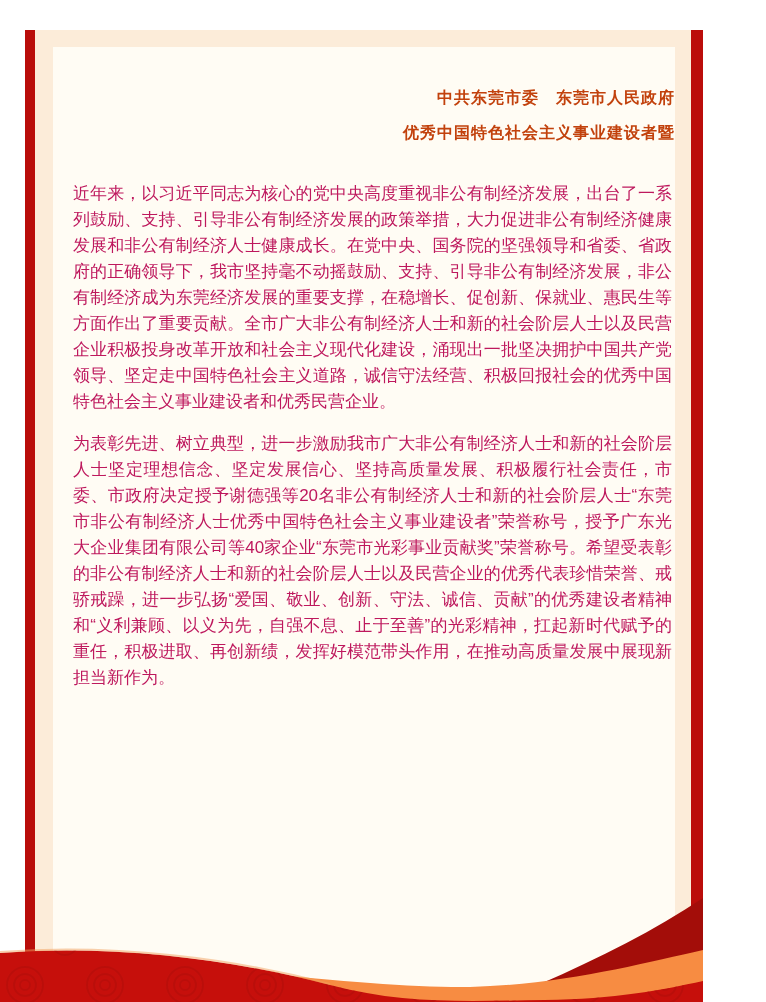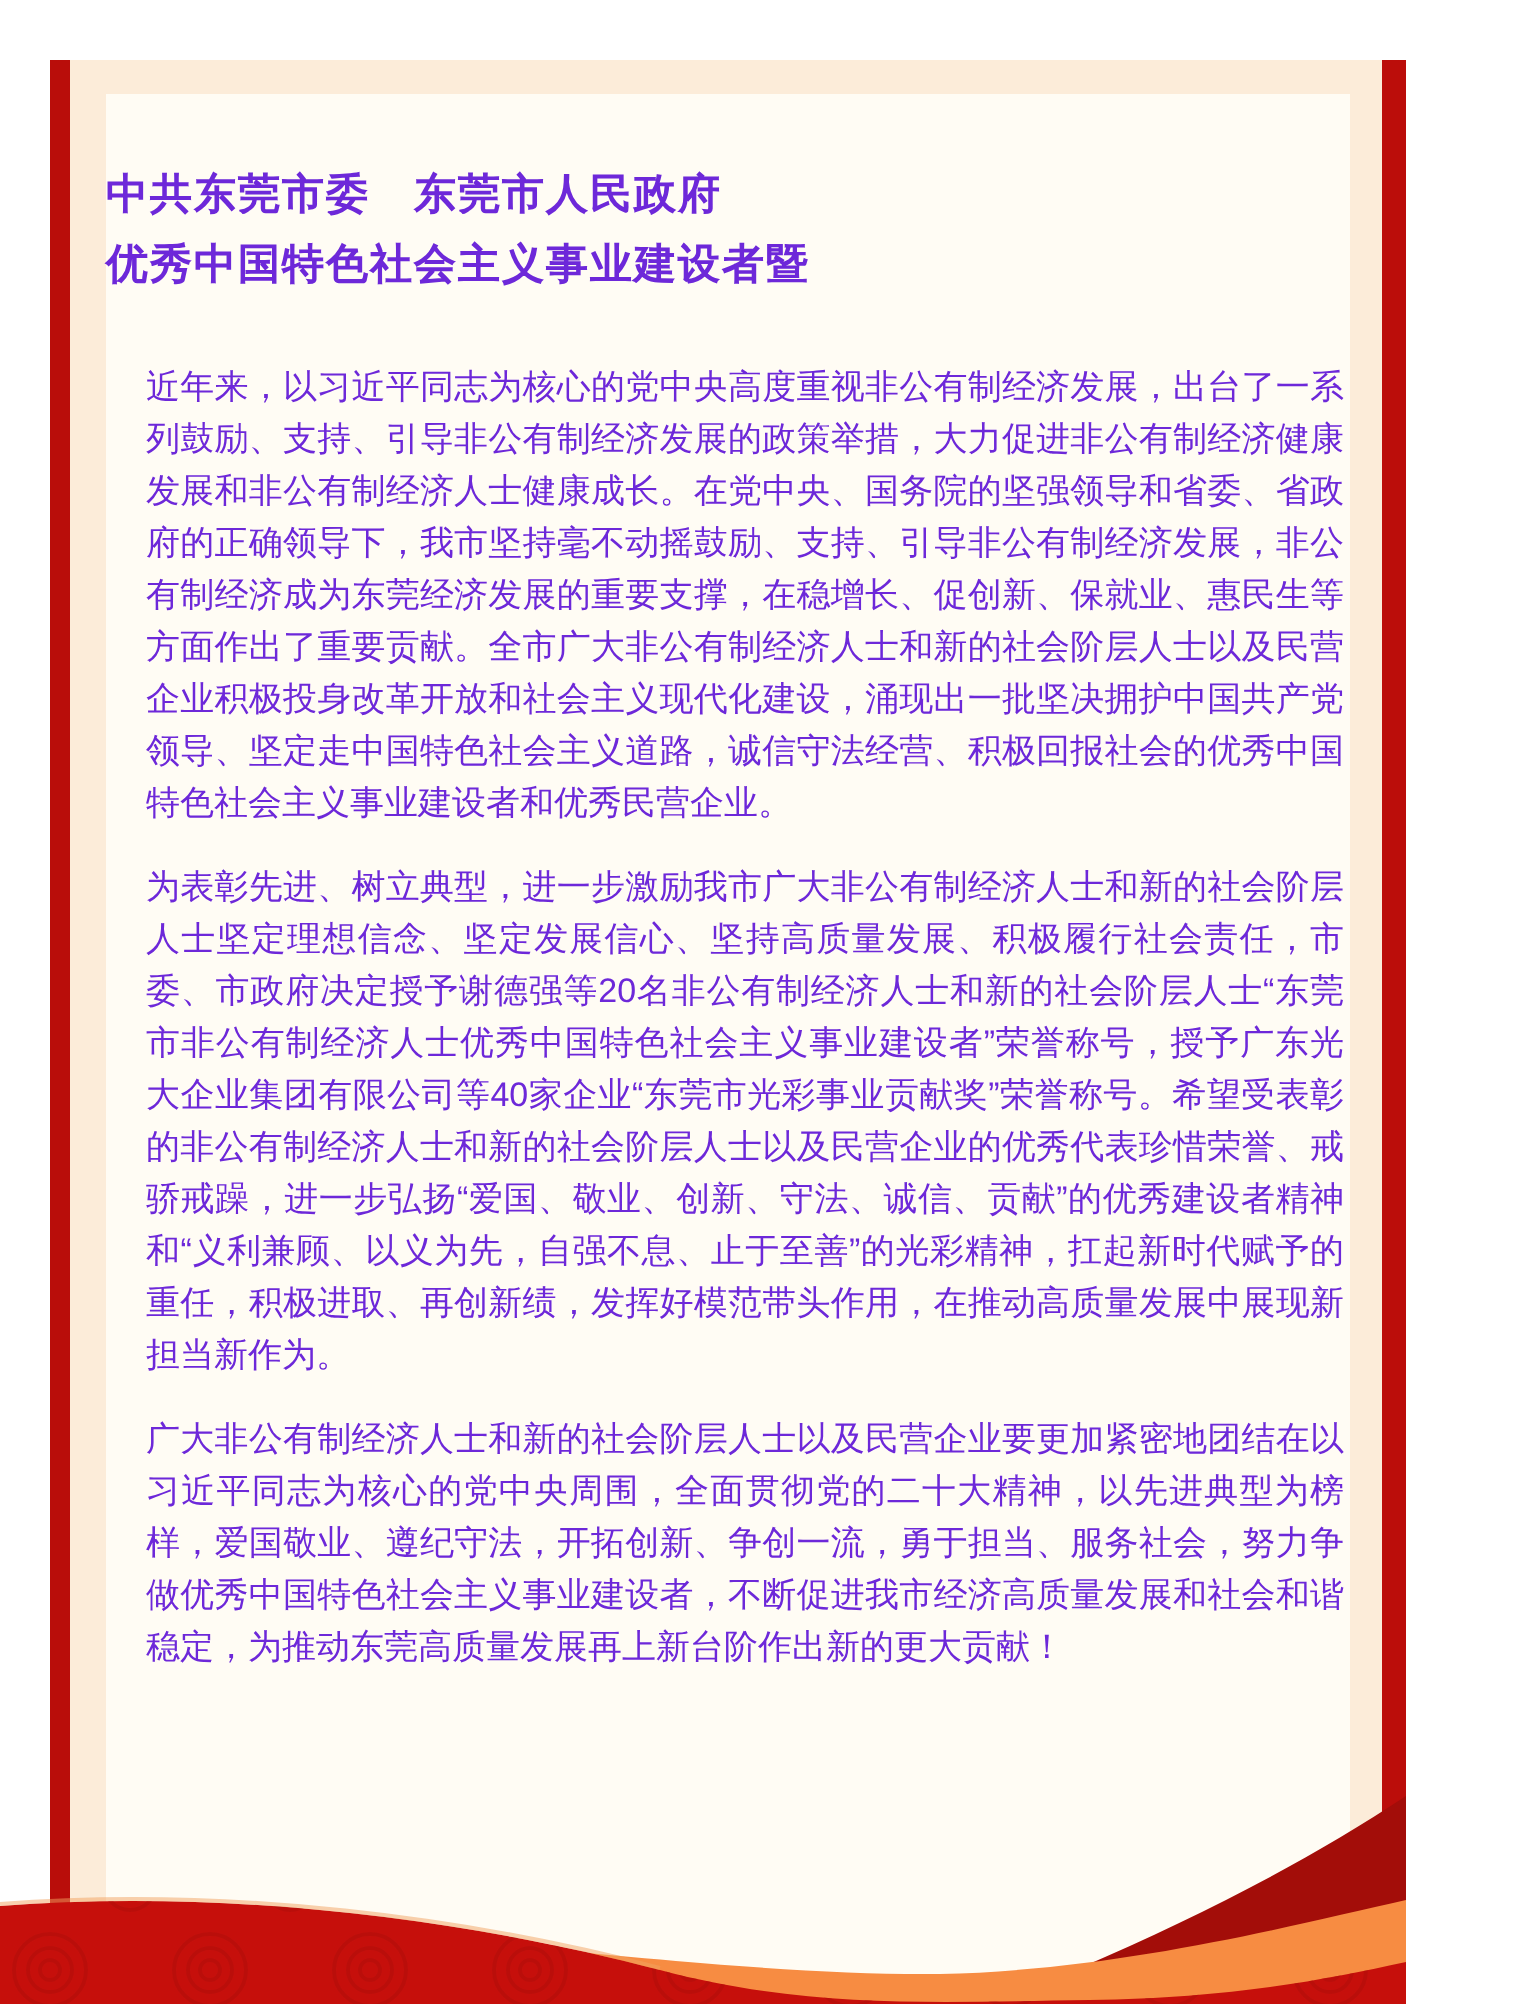--- a/index.html
+++ b/index.html
@@ -35,36 +35,36 @@
   .card {
     position: absolute;
     left: 28px;
     top: 17px;
     width: 622px;
     bottom: 0;
     background: #fffcf4;
   }
   .doc-title {
     margin-top: 33px;
-    text-align: left;
+    text-align: right;
     font-weight: bold;
-    font-size: 21px;
+    font-size: 16px;
     letter-spacing: 1px;
-    color: #6d28d9;
+    color: #c2410c;
   }
   .title-line {
     height: 35px;
     line-height: 35px;
     white-space: pre;
   }
   .bodytext {
     margin: 31px 3px 0 20px;
     font-size: 17px;
     line-height: 26px;
-    color: #6d28d9;
+    color: #be185d;
     text-align: justify;
     text-justify: inter-ideograph;
   }
   .bodytext p {
     margin: 0 0 16px 0;
   }
   .footer-wave {
     position: absolute;
     left: 0;
     top: 890px;
@@ -84,21 +84,20 @@
 
     <div class="card">
       <div class="doc-title">
         <div class="title-line">中共东莞市委　东莞市人民政府</div>
         <div class="title-line">优秀中国特色社会主义事业建设者暨</div>
       </div>
 
       <div class="bodytext">
         <p>近年来，以习近平同志为核心的党中央高度重视非公有制经济发展，出台了一系列鼓励、支持、引导非公有制经济发展的政策举措，大力促进非公有制经济健康发展和非公有制经济人士健康成长。在党中央、国务院的坚强领导和省委、省政府的正确领导下，我市坚持毫不动摇鼓励、支持、引导非公有制经济发展，非公有制经济成为东莞经济发展的重要支撑，在稳增长、促创新、保就业、惠民生等方面作出了重要贡献。全市广大非公有制经济人士和新的社会阶层人士以及民营企业积极投身改革开放和社会主义现代化建设，涌现出一批坚决拥护中国共产党领导、坚定走中国特色社会主义道路，诚信守法经营、积极回报社会的优秀中国特色社会主义事业建设者和优秀民营企业。</p>
         <p>为表彰先进、树立典型，进一步激励我市广大非公有制经济人士和新的社会阶层人士坚定理想信念、坚定发展信心、坚持高质量发展、积极履行社会责任，市委、市政府决定授予谢德强等20名非公有制经济人士和新的社会阶层人士“东莞市非公有制经济人士优秀中国特色社会主义事业建设者”荣誉称号，授予广东光大企业集团有限公司等40家企业“东莞市光彩事业贡献奖”荣誉称号。希望受表彰的非公有制经济人士和新的社会阶层人士以及民营企业的优秀代表珍惜荣誉、戒骄戒躁，进一步弘扬“爱国、敬业、创新、守法、诚信、贡献”的优秀建设者精神和“义利兼顾、以义为先，自强不息、止于至善”的光彩精神，扛起新时代赋予的重任，积极进取、再创新绩，发挥好模范带头作用，在推动高质量发展中展现新担当新作为。</p>
-        <p>广大非公有制经济人士和新的社会阶层人士以及民营企业要更加紧密地团结在以习近平同志为核心的党中央周围，全面贯彻党的二十大精神，以先进典型为榜样，爱国敬业、遵纪守法，开拓创新、争创一流，勇于担当、服务社会，努力争做优秀中国特色社会主义事业建设者，不断促进我市经济高质量发展和社会和谐稳定，为推动东莞高质量发展再上新台阶作出新的更大贡献！</p>
       </div>
     </div>
   </div>
 
   <svg class="footer-wave" viewBox="0 890 703 112" preserveAspectRatio="none" xmlns="http://www.w3.org/2000/svg">
     <defs>
       <pattern id="swirlpat" width="80" height="80" patternUnits="userSpaceOnUse">
         <g fill="none" stroke="#b00c09" stroke-opacity="0.55" stroke-width="2">
           <circle cx="25" cy="25" r="18"></circle>
           <circle cx="25" cy="25" r="11"></circle>

